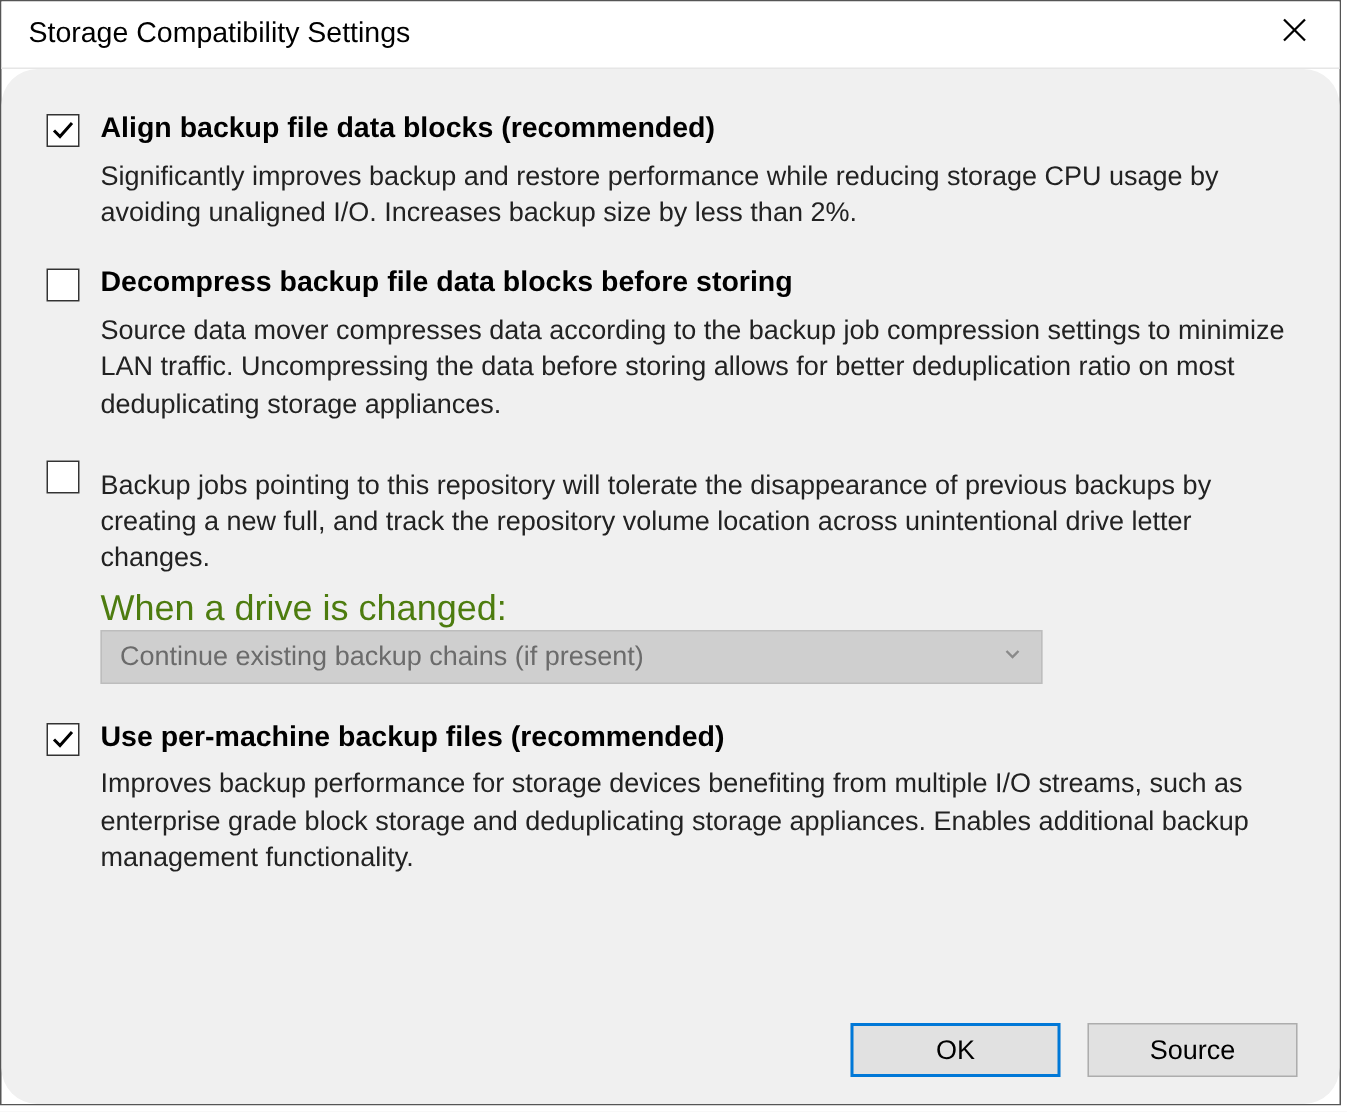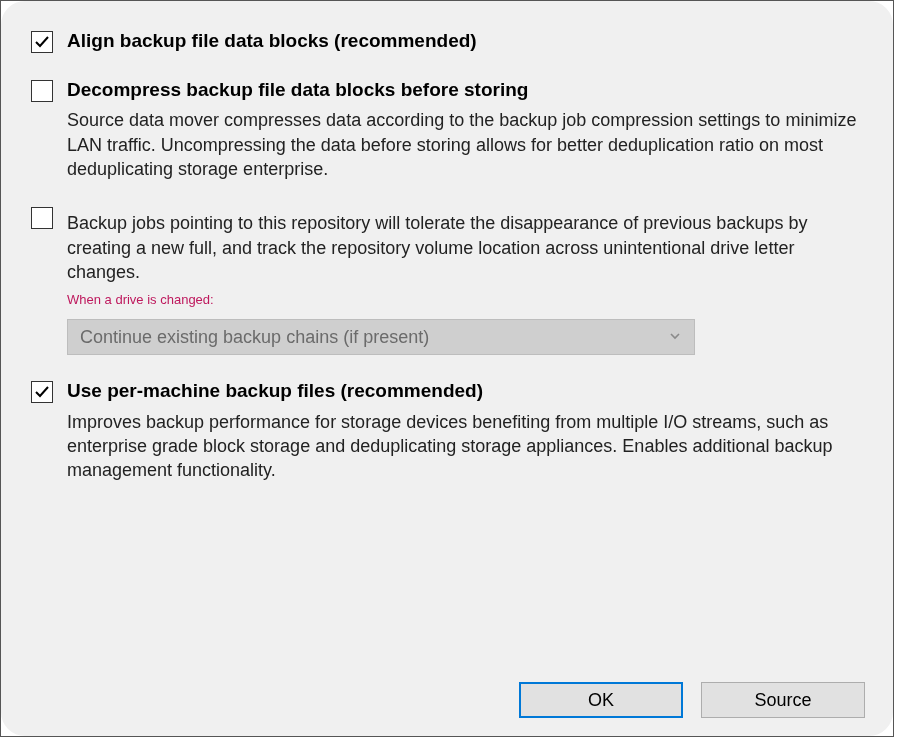--- a/index.html
+++ b/index.html
@@ -73,86 +73,98 @@
     line-height: 1.3;
   }
   .opt-desc {
     margin-top: 6px;
     font-size: 18px;
     line-height: 1.35;
     color: #222;
   }
   .sub-label {
     margin-top: 8px;
-    color: #be185d;
-    font-size: 13px;
+    color: #4d7c0f;
+    font-size: 24px;
   }
   .select-disabled {
-    margin-top: 12px;
+    margin-top: 0;
     width: 628px;
     height: 36px;
     background: #cfcfcf;
     border: 1px solid #bdbdbd;
     display: flex;
     align-items: center;
     justify-content: space-between;
     padding: 0 12px;
     box-sizing: border-box;
     color: #6b6b6b;
   }
   .select-disabled .chev svg { stroke:#8a8a8a; stroke-width:1.6; fill:none; }
   .buttons {
     margin-top: auto;
     display: flex;
     justify-content: flex-end;
     gap: 18px;
     padding-top: 10px;
   }
   .btn {
-    width: 164px;
+    width: 140px;
     height: 36px;
     background: #e1e1e1;
     border: 1px solid #adadad;
     font-size: 18px;
     display: flex;
     align-items: center;
     justify-content: center;
     cursor: pointer;
     box-sizing: border-box;
   }
   .btn.primary {
     border: 2px solid #0078d7;
   }
 </style>
 </head>
 <body>
 
 <div class="window">
 
+  <div class="titlebar">
+    <span>Storage Compatibility Settings</span>
+    <span class="close">
+      <span>
+        <svg width="18" height="18" viewBox="0 0 18 18">
+            <line x1="2" y1="2" x2="16" y2="16"></line>
+            <line x1="16" y1="2" x2="2" y2="16"></line>
+          </svg>
+      </span>
+    </span>
+  </div>
 
   <div class="content">
 
     <div class="option">
       <span class="chk">
         <span>
           <svg width="16" height="16" viewBox="0 0 16 16">
               <polyline points="2,8 6,12 14,3" fill="none" stroke="#000" stroke-width="2"></polyline>
             </svg>
         </span>
       </span>
       <div class="opt-body">
         <div class="opt-title">Align backup file data blocks (recommended)</div>
+        <div class="opt-desc">Significantly improves backup and restore performance while reducing storage CPU usage by avoiding unaligned I/O. Increases backup size by less than 2%.</div>
       </div>
     </div>
 
     <div class="option">
       <span class="chk"></span>
       <div class="opt-body">
         <div class="opt-title">Decompress backup file data blocks before storing</div>
-        <div class="opt-desc">Source data mover compresses data according to the backup job compression settings to minimize LAN traffic. Uncompressing the data before storing allows for better deduplication ratio on most deduplicating storage enterprise.</div>
+        <div class="opt-desc">Source data mover compresses data according to the backup job compression settings to minimize LAN traffic. Uncompressing the data before storing allows for better deduplication ratio on most deduplicating storage appliances.</div>
       </div>
     </div>
 
     <div class="option">
       <span class="chk"></span>
       <div class="opt-body">
         <div class="opt-desc">Backup jobs pointing to this repository will tolerate the disappearance of previous backups by creating a new full, and track the repository volume location across unintentional drive letter changes.</div>
         <div class="sub-label">When a drive is changed:</div>
         <div class="select-disabled">
           <span>Continue existing backup chains (if present)</span>

